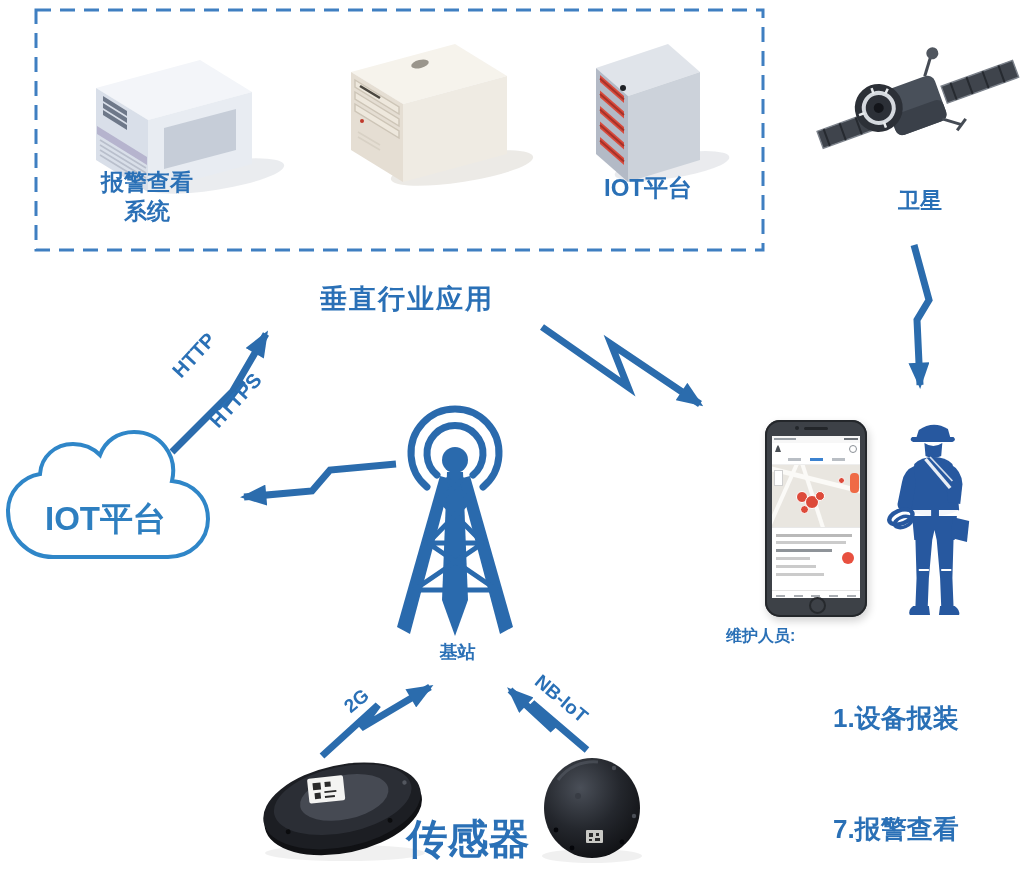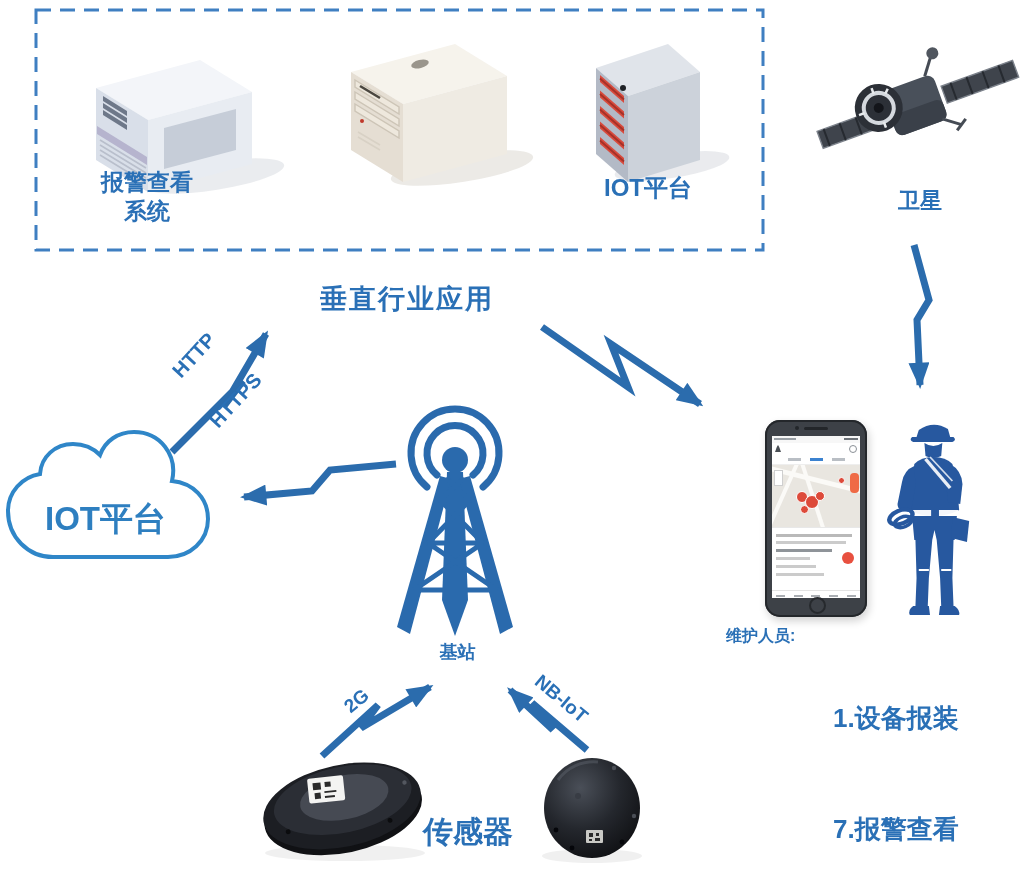--- a/index.html
+++ b/index.html
@@ -221,21 +221,21 @@
 <div class="lbl rot" style="left:344px;top:690px;font-size:19px;transform:rotate(-40deg);">2G</div>
 <div class="lbl rot" style="left:530px;top:688px;font-size:19px;transform:rotate(40deg);">NB-IoT</div>
 
 <div class="lbl" style="left:726px;top:626px;font-size:16px;">维护人员:</div>
 <div class="lbl" style="left:833px;top:626px;font-size:26px;line-height:37px;">
   <div>1.设备报装</div>
   <div>7.报警查看</div>
   
 </div>
 
-<div class="lbl ctr" style="left:398px;top:812px;width:140px;font-size:30px;">传感器</div>
+<div class="lbl ctr" style="left:398px;top:812px;width:140px;font-size:41px;">传感器</div>
 
 <div class="phone">
   <div class="ph-cam"></div>
   <div class="ph-speaker"></div>
   <div class="ph-screen">
     <div class="ps-status">
           <i class="s1"></i>
           <i class="s2"></i>
         </div>
     <div class="ps-header">

